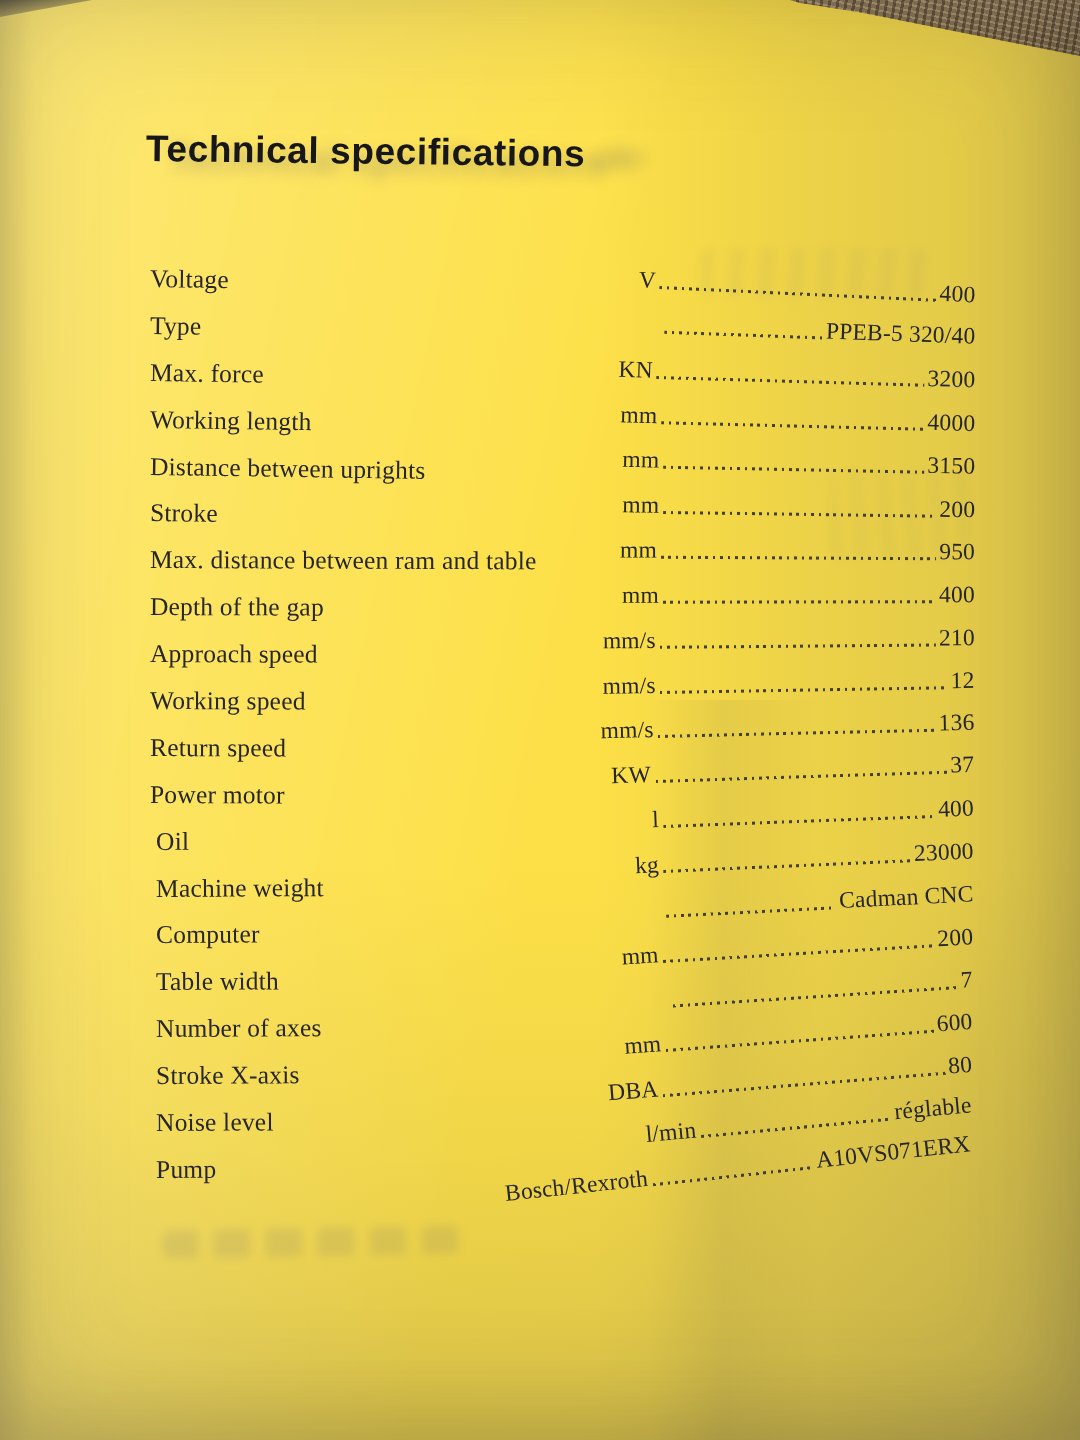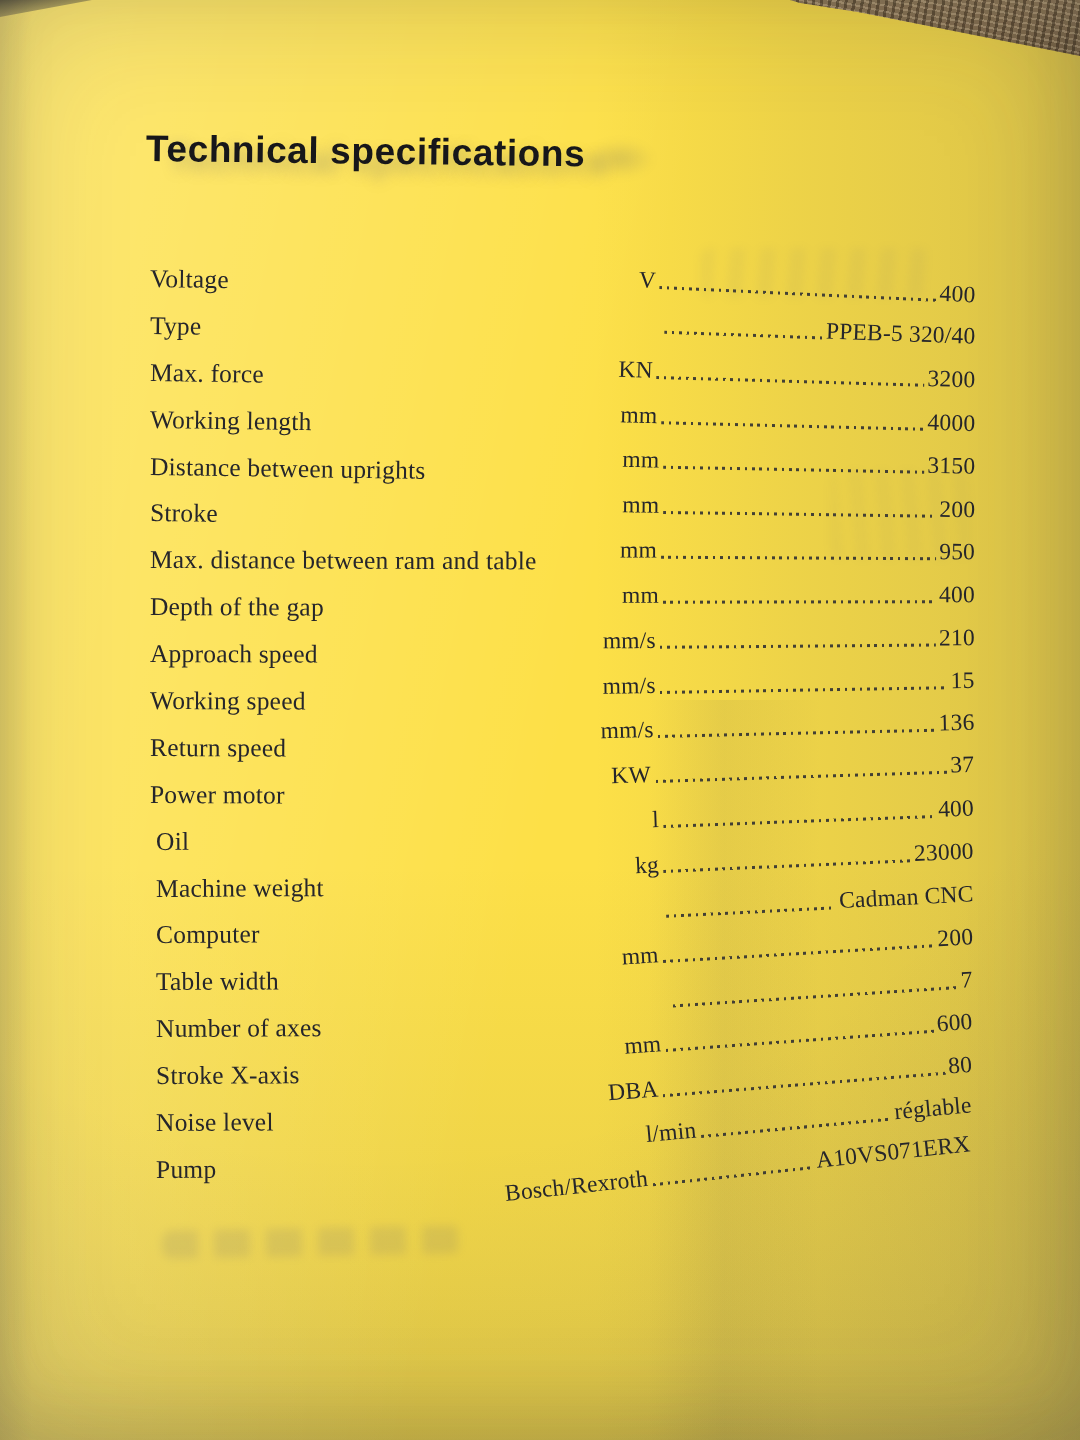--- a/index.html
+++ b/index.html
@@ -185,21 +185,21 @@
         <span class="val">400</span>
       </div>
     <div class="vrow">
         <span class="unit">mm/s</span>
         <span class="dots"></span>
         <span class="val">210</span>
       </div>
     <div class="vrow">
         <span class="unit">mm/s</span>
         <span class="dots"></span>
-        <span class="val">15</span>
+        <span class="val">12</span>
       </div>
     <div class="vrow">
         <span class="unit">mm/s</span>
         <span class="dots"></span>
         <span class="val">136</span>
       </div>
     <div class="vrow">
         <span class="unit">KW</span>
         <span class="dots"></span>
         <span class="val">37</span>

